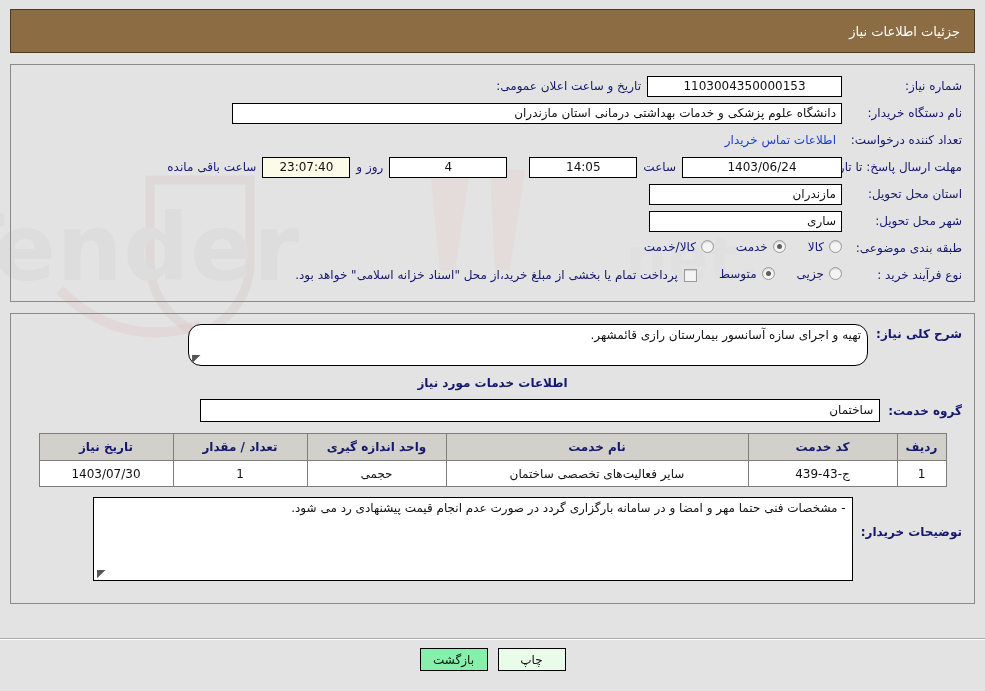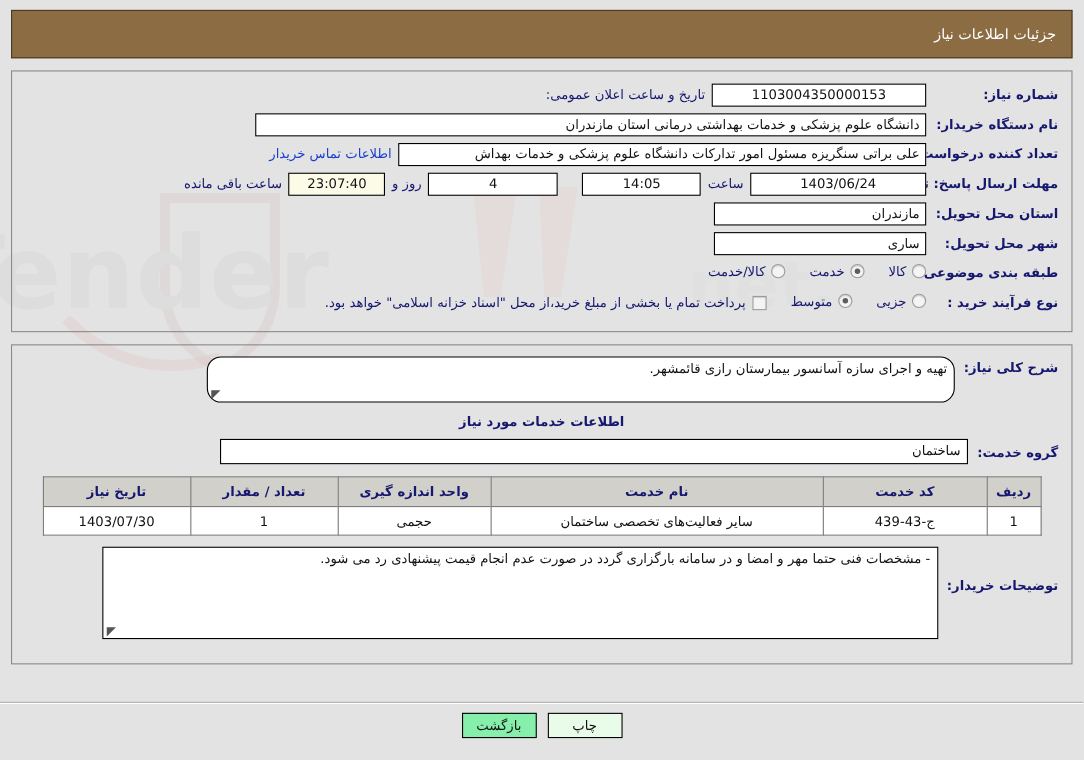--- a/index.html
+++ b/index.html
@@ -69,21 +69,20 @@
   }
   .lbl {
     width: 120px;
     flex: 0 0 120px;
     text-align: right;
     padding-left: 8px;
     font-size: 12px;
     color: #15186e;
     box-sizing: border-box;
     white-space: nowrap;
-    font-weight: bold;
   }
   .lbl.two-line { line-height: 14px; }
 
   .fld {
     border: 1px solid #000000;
     background: #ffffff;
     height: 21px;
     line-height: 19px;
     box-sizing: border-box;
     padding: 0 5px;
@@ -313,21 +312,20 @@
     <span class="inline-txt">تاریخ و ساعت اعلان عمومی:</span>
   </div>
 
   <div class="row">
     <span class="lbl">نام دستگاه خریدار:</span>
     <span class="fld w-buyer rtlstart">دانشگاه علوم پزشکی و خدمات بهداشتی  درمانی استان مازندران</span>
   </div>
 
   <div class="row">
     <span class="lbl">تعداد کننده درخواست:</span>
-    <span class="fld w-creator rtlstart">علی براتی سنگریزه مسئول امور تدارکات دانشگاه علوم پزشکی و خدمات بهداش</span>
     <a class="link">اطلاعات تماس خریدار</a>
   </div>
 
   <div class="row">
     <span class="lbl two-line">مهلت ارسال پاسخ: تا تاریخ:</span>
     <span class="fld w-date">1403/06/24</span>
     <span class="inline-txt">ساعت</span>
     <span class="fld w-hour">14:05</span>
     <span style="width:22px"></span>
     <span class="fld w-days">4</span>

